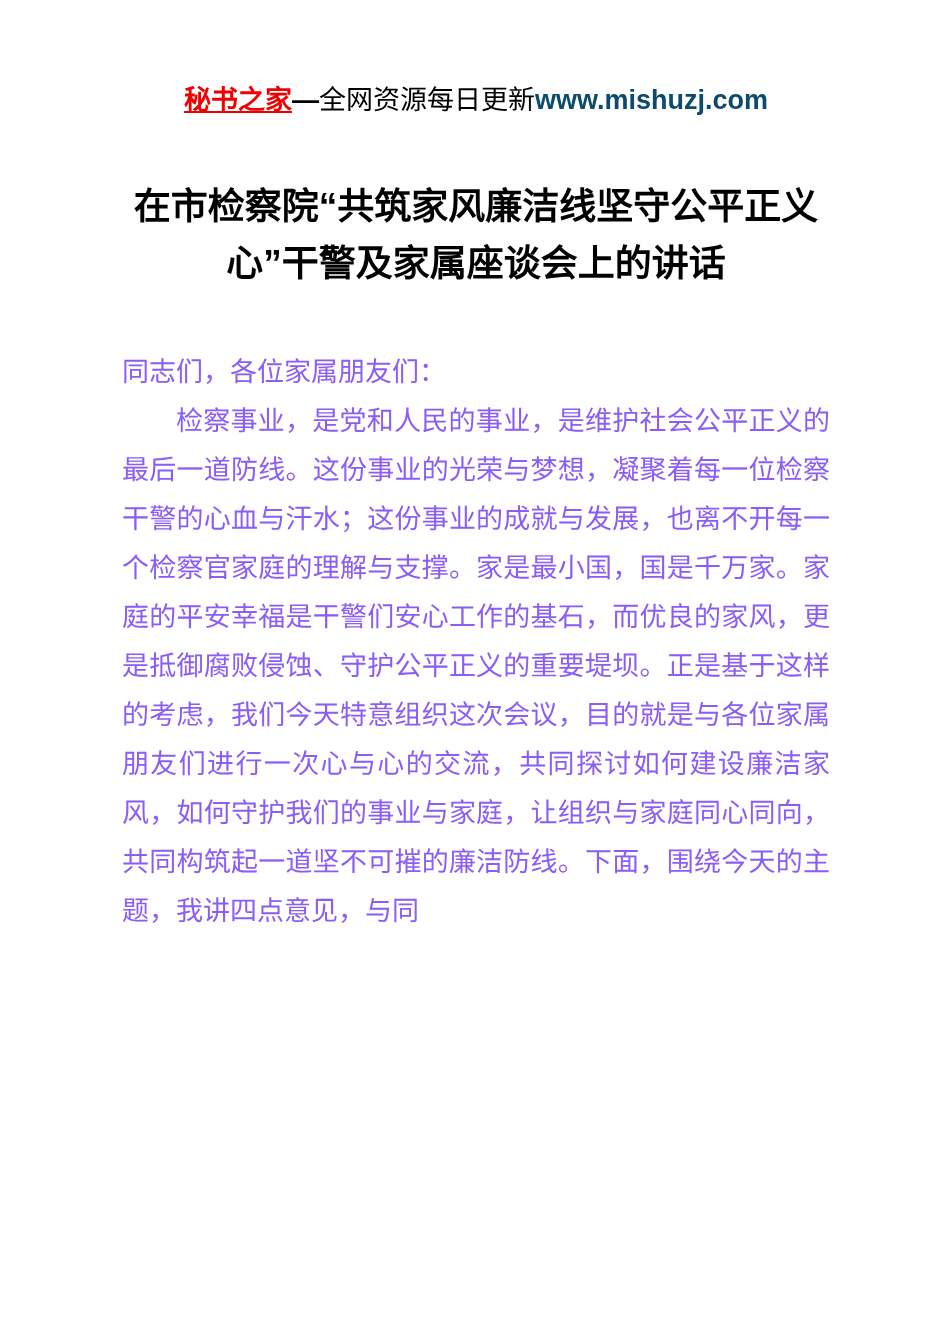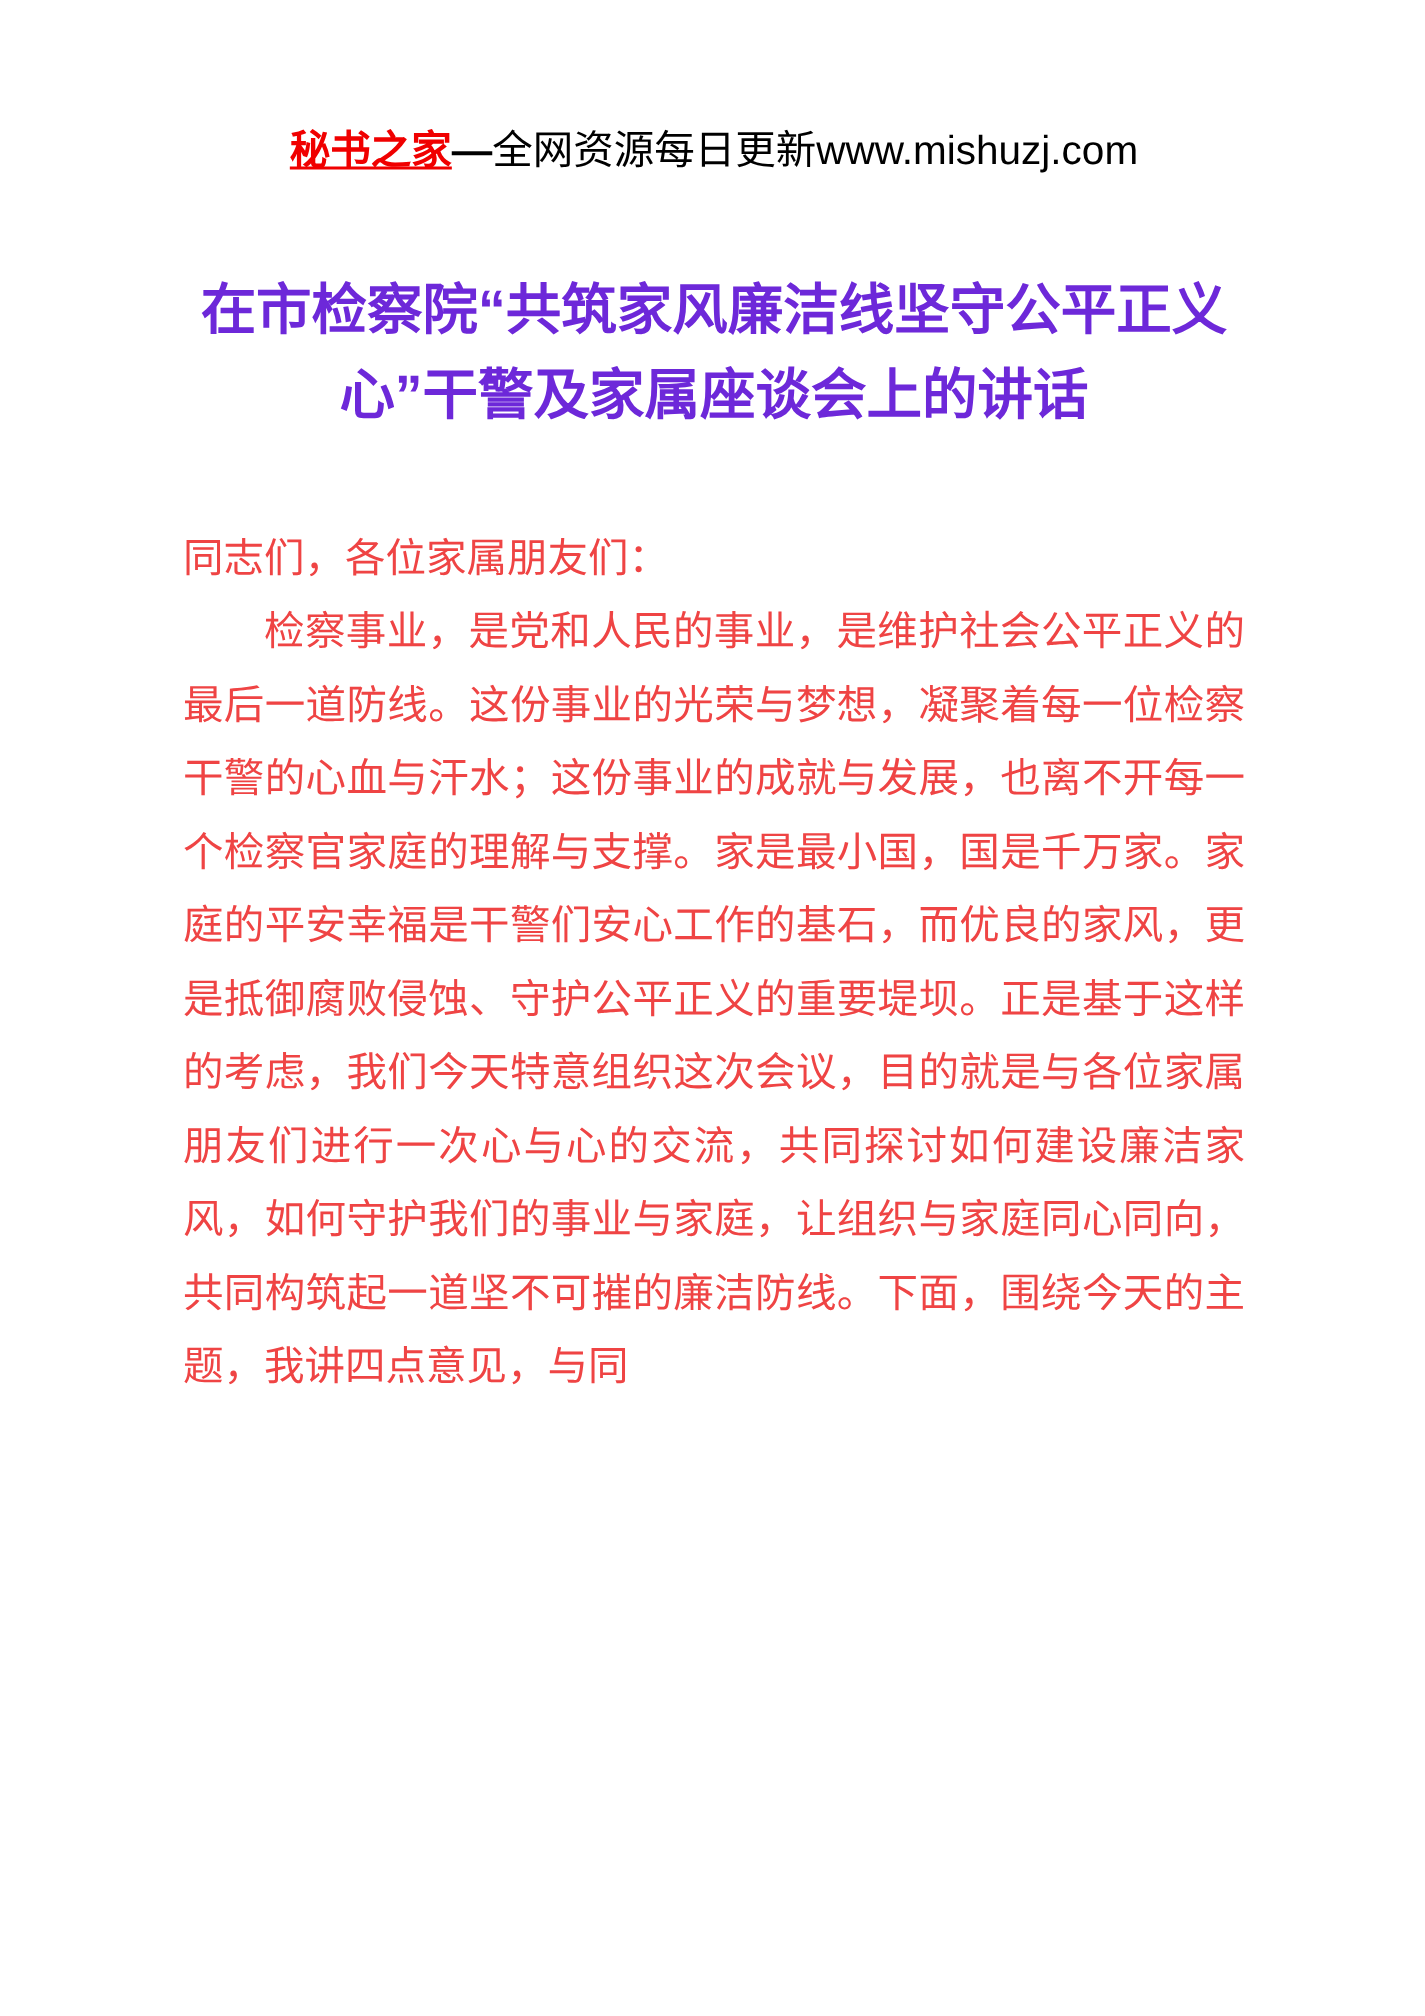--- a/index.html
+++ b/index.html
@@ -38,42 +38,42 @@
   }
   .site-header .dash {
     color: #000000;
     font-weight: 700;
   }
   .site-header .tagline {
     color: #000000;
     font-weight: 400;
   }
   .site-header .url {
-    color: #000000;
-    font-weight: 400;
+    color: #0c4a6e;
+    font-weight: 700;
     text-decoration: none;
     cursor: pointer;
   }
   
   .doc-title {
     margin: 62px 0 0 0;
     font-size: 37px;
     line-height: 57px;
     font-weight: 700;
     text-align: center;
-    color: #6d28d9;
+    color: #000000;
   }
   
   .doc-body {
     margin-top: 56px;
     font-size: 27px;
     line-height: 49px;
     text-align: justify;
     text-justify: inter-ideograph;
-    color: #ef4444;
+    color: #8b5cf6;
   }
   .doc-body p {
     margin: 0;
     padding: 0;
   }
   .doc-body p.indent {
     text-indent: 2em;
   }
 </style>
 </head>

